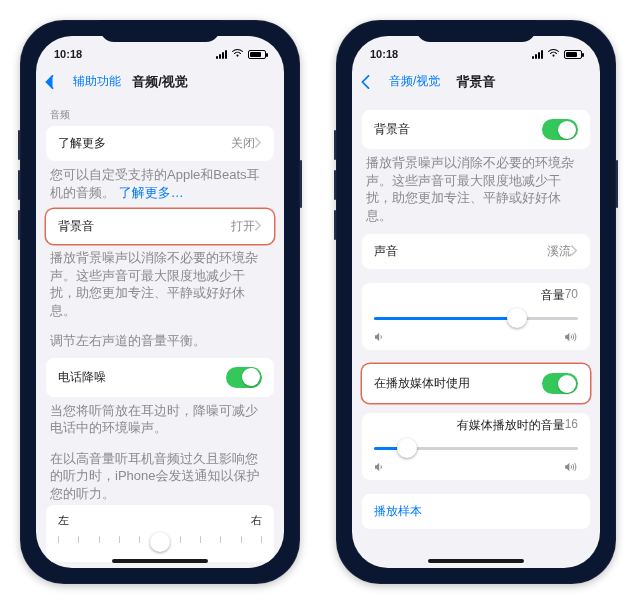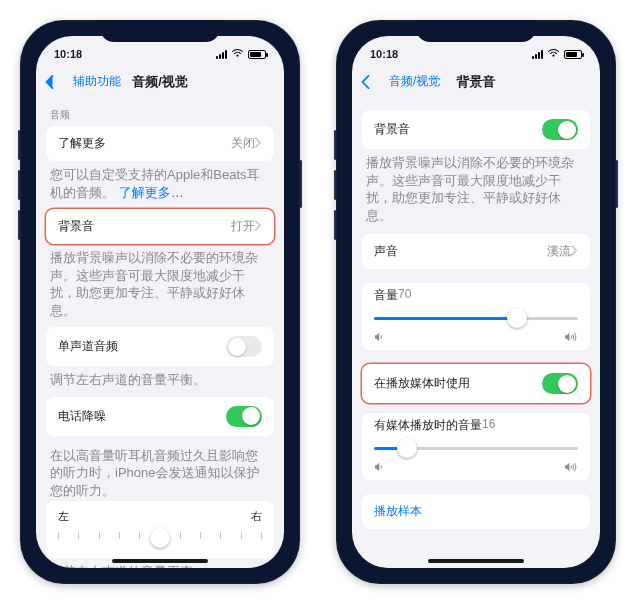--- a/index.html
+++ b/index.html
@@ -87,21 +87,21 @@
 
   .slider-balance .slider-label { font-size:11px; }
   .ticks { position:absolute; left:0; right:0; top:4px; height:10px; display:flex; justify-content:space-between; }
   .ticks i { width:1px; height:7px; background:#c7c7cc; }
   .ticks i.mid { height:10px; background:#8a8a8e; }
 
   .vol-icons { display:flex; justify-content:space-between; align-items:center; margin-top:4px; color:#8a8a8e; font-size:10px;}
   .vol-icons .spk { display:inline-flex; }
 
   .vol-row { padding:4px 12px 8px; }
-  .vol-row .top { display:flex; justify-content:flex-start; font-size:12px; margin-bottom:4px;}
+  .vol-row .top { display:flex; justify-content:flex-end; font-size:12px; margin-bottom:4px;}
   .vol-row .top .num { color:#8a8a8e; }
 
   .linkcell .label { color:#007aff;font-family:Liberation Serif, serif; }
 
   .home-ind { position:absolute; bottom:5px; left:50%; transform:translateX(-50%); width:96px; height:4px; border-radius:3px; background:#000; opacity:.9;}
 </style>
 </head>
 <body>
 
 <div class="phone">
@@ -163,39 +163,32 @@
             <span>打开</span>
             <span class="chev"><svg viewBox="0 0 8 12">
                   <path d="M1 1l5 5-5 5" stroke="#c7c7cc" stroke-width="1.8" fill="none" stroke-linecap="round" stroke-linejoin="round"></path>
                 </svg></span>
           </span>
         </div>
       </div>
       <div class="section-footer">播放背景噪声以消除不必要的环境杂声。这些声音可最大限度地减少干扰，助您更加专注、平静或好好休息。</div>
 
       <div style="height:6px"></div>
-      <div class="cell-group">
-        <div class="cell">
-          <span class="label">单声道音频</span>
-          <span class="toggle">
-              <i></i>
-            </span>
-        </div>
-      </div>
       <div class="section-footer">调节左右声道的音量平衡。</div>
 
       <div style="height:6px"></div>
       <div class="cell-group">
         <div class="cell">
           <span class="label">电话降噪</span>
           <span class="toggle on">
               <i></i>
             </span>
         </div>
       </div>
+      <div class="section-footer">当您将听筒放在耳边时，降噪可减少电话中的环境噪声。</div>
 
       <div style="height:6px"></div>
       <div class="section-footer">在以高音量听耳机音频过久且影响您的听力时，iPhone会发送通知以保护您的听力。</div>
 
       <div class="cell-group">
         <div class="slider-row slider-balance">
           <div class="slider-label">
             <span>左</span>
             <span>右</span>
           </div>

